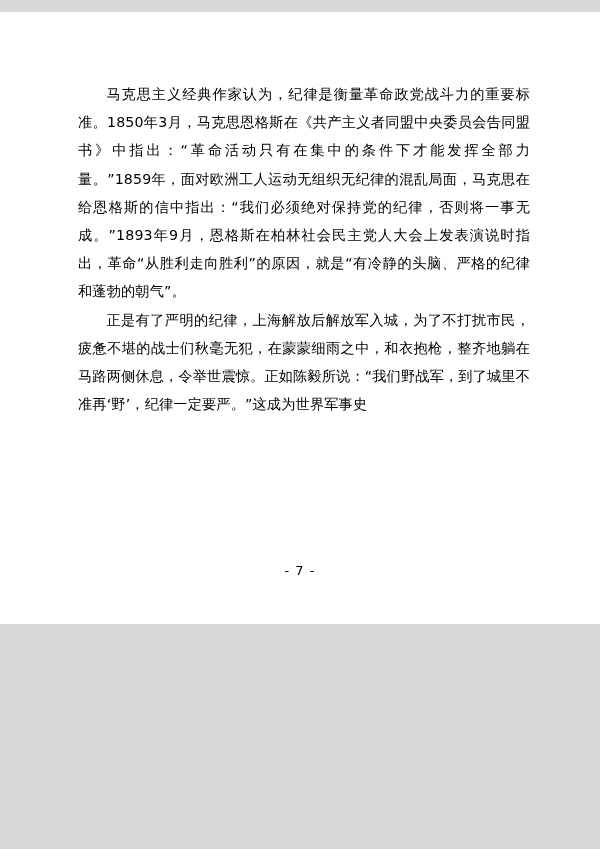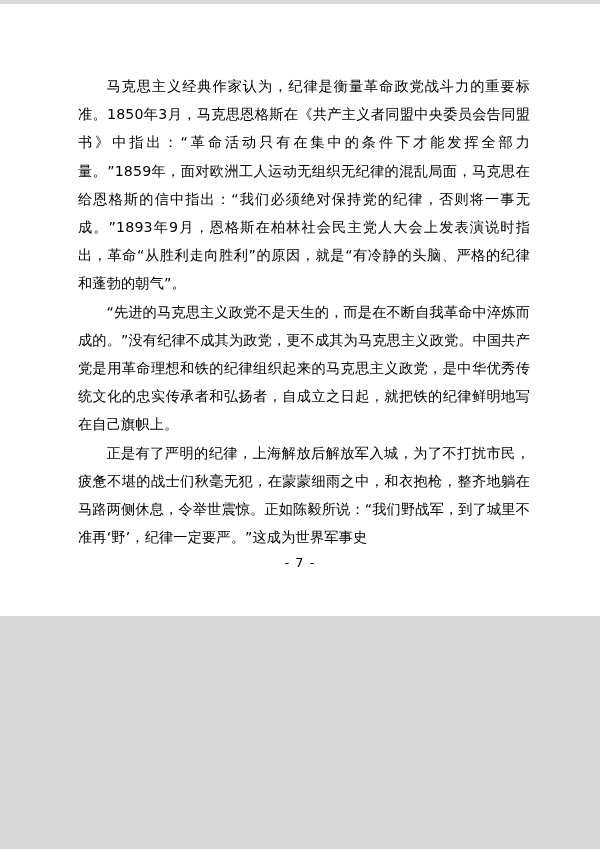--- a/index.html
+++ b/index.html
@@ -8,21 +8,21 @@
     background: #d8d8d8;
   }
   body {
     font-family: "DejaVu Sans", sans-serif;
   }
   .page {
     position: relative;
     width: 600px;
     height: 612px;
     background: #ffffff;
-    margin: 4px auto;
+    margin: 12px auto;
     box-sizing: border-box;
     overflow: hidden;
   }
   .content {
     position: absolute;
     left: 78px;
     top: 68px;
     width: 452px;
   }
   .para {
@@ -50,17 +50,16 @@
     color: #000000;
     letter-spacing: 1px;
   }
 </style>
 </head>
 <body>
 
 <div class="page">
   <div class="content">
     <p class="para">马克思主义经典作家认为，纪律是衡量革命政党战斗力的重要标准。1850年3月，马克思恩格斯在《共产主义者同盟中央委员会告同盟书》中指出：“革命活动只有在集中的条件下才能发挥全部力量。”1859年，面对欧洲工人运动无组织无纪律的混乱局面，马克思在给恩格斯的信中指出：“我们必须绝对保持党的纪律，否则将一事无成。”1893年9月，恩格斯在柏林社会民主党人大会上发表演说时指出，革命“从胜利走向胜利”的原因，就是“有冷静的头脑、严格的纪律和蓬勃的朝气”。</p>
-    <p class="para">“先进的马克思主义政党不是天生的，而是在不断自我革命中淬炼而成的。”没有纪律不成其为政党，更不成其为马克思主义政党。中国共产党是用革命理想和铁的纪律组织起来的马克思主义政党，是中华优秀传统文化的忠实传承者和弘扬者，自成立之日起，就把铁的纪律鲜明地写在自己旗帜上。</p>
     <p class="para">正是有了严明的纪律，上海解放后解放军入城，为了不打扰市民，疲惫不堪的战士们秋毫无犯，在蒙蒙细雨之中，和衣抱枪，整齐地躺在马路两侧休息，令举世震惊。正如陈毅所说：“我们野战军，到了城里不准再‘野’，纪律一定要严。”这成为世界军事史</p>
   </div>
   <div class="footer">- 7 -</div>
 </div>
 
 </body></html>

